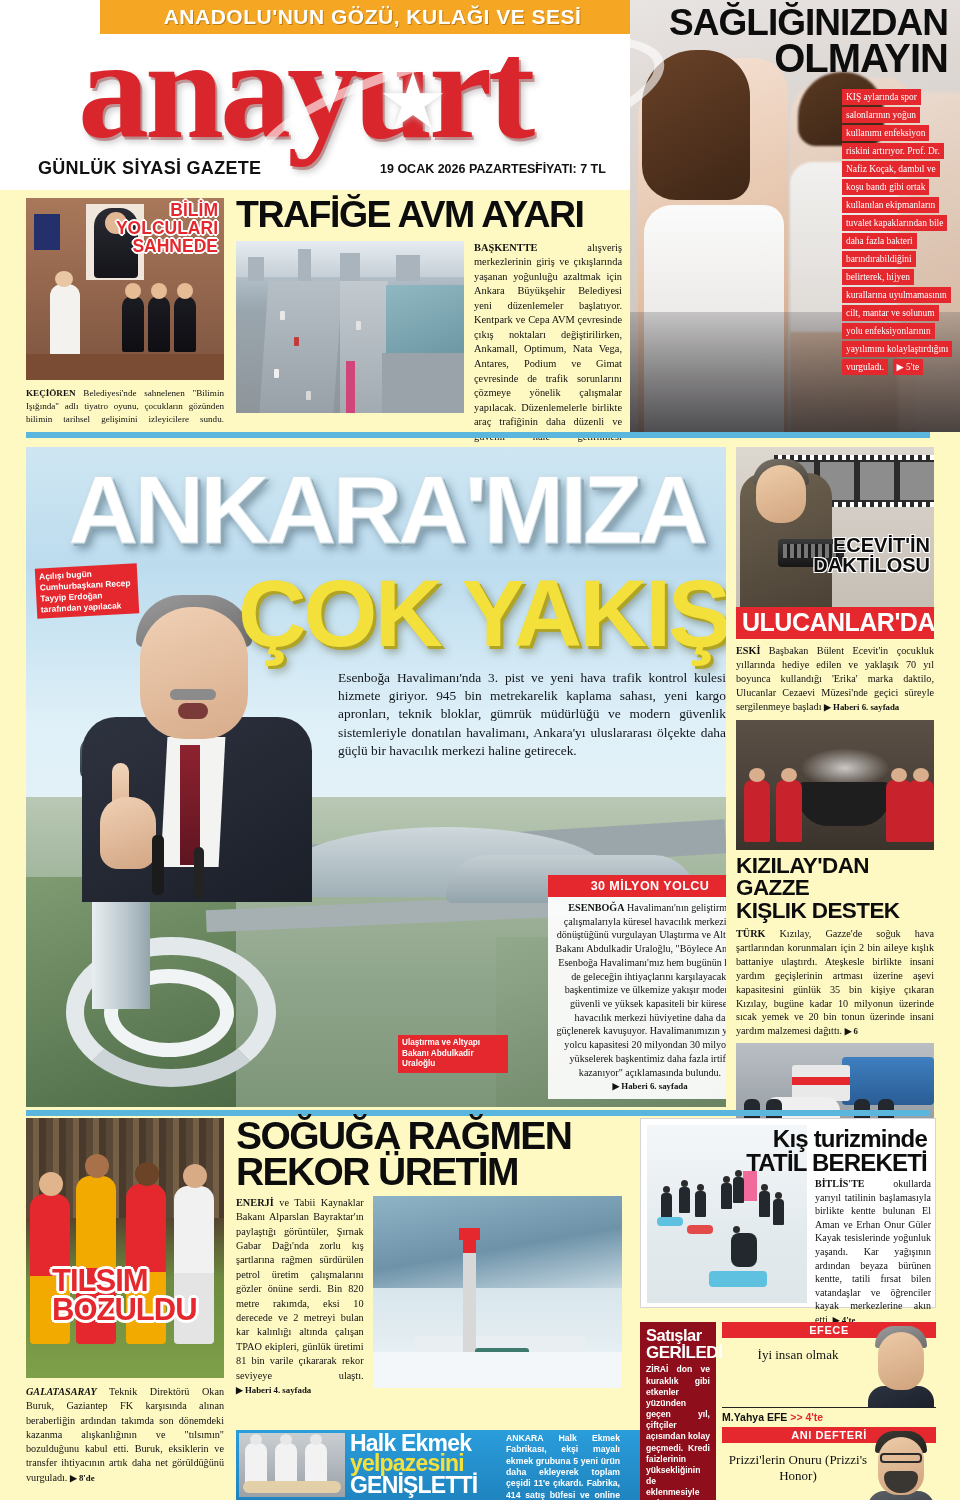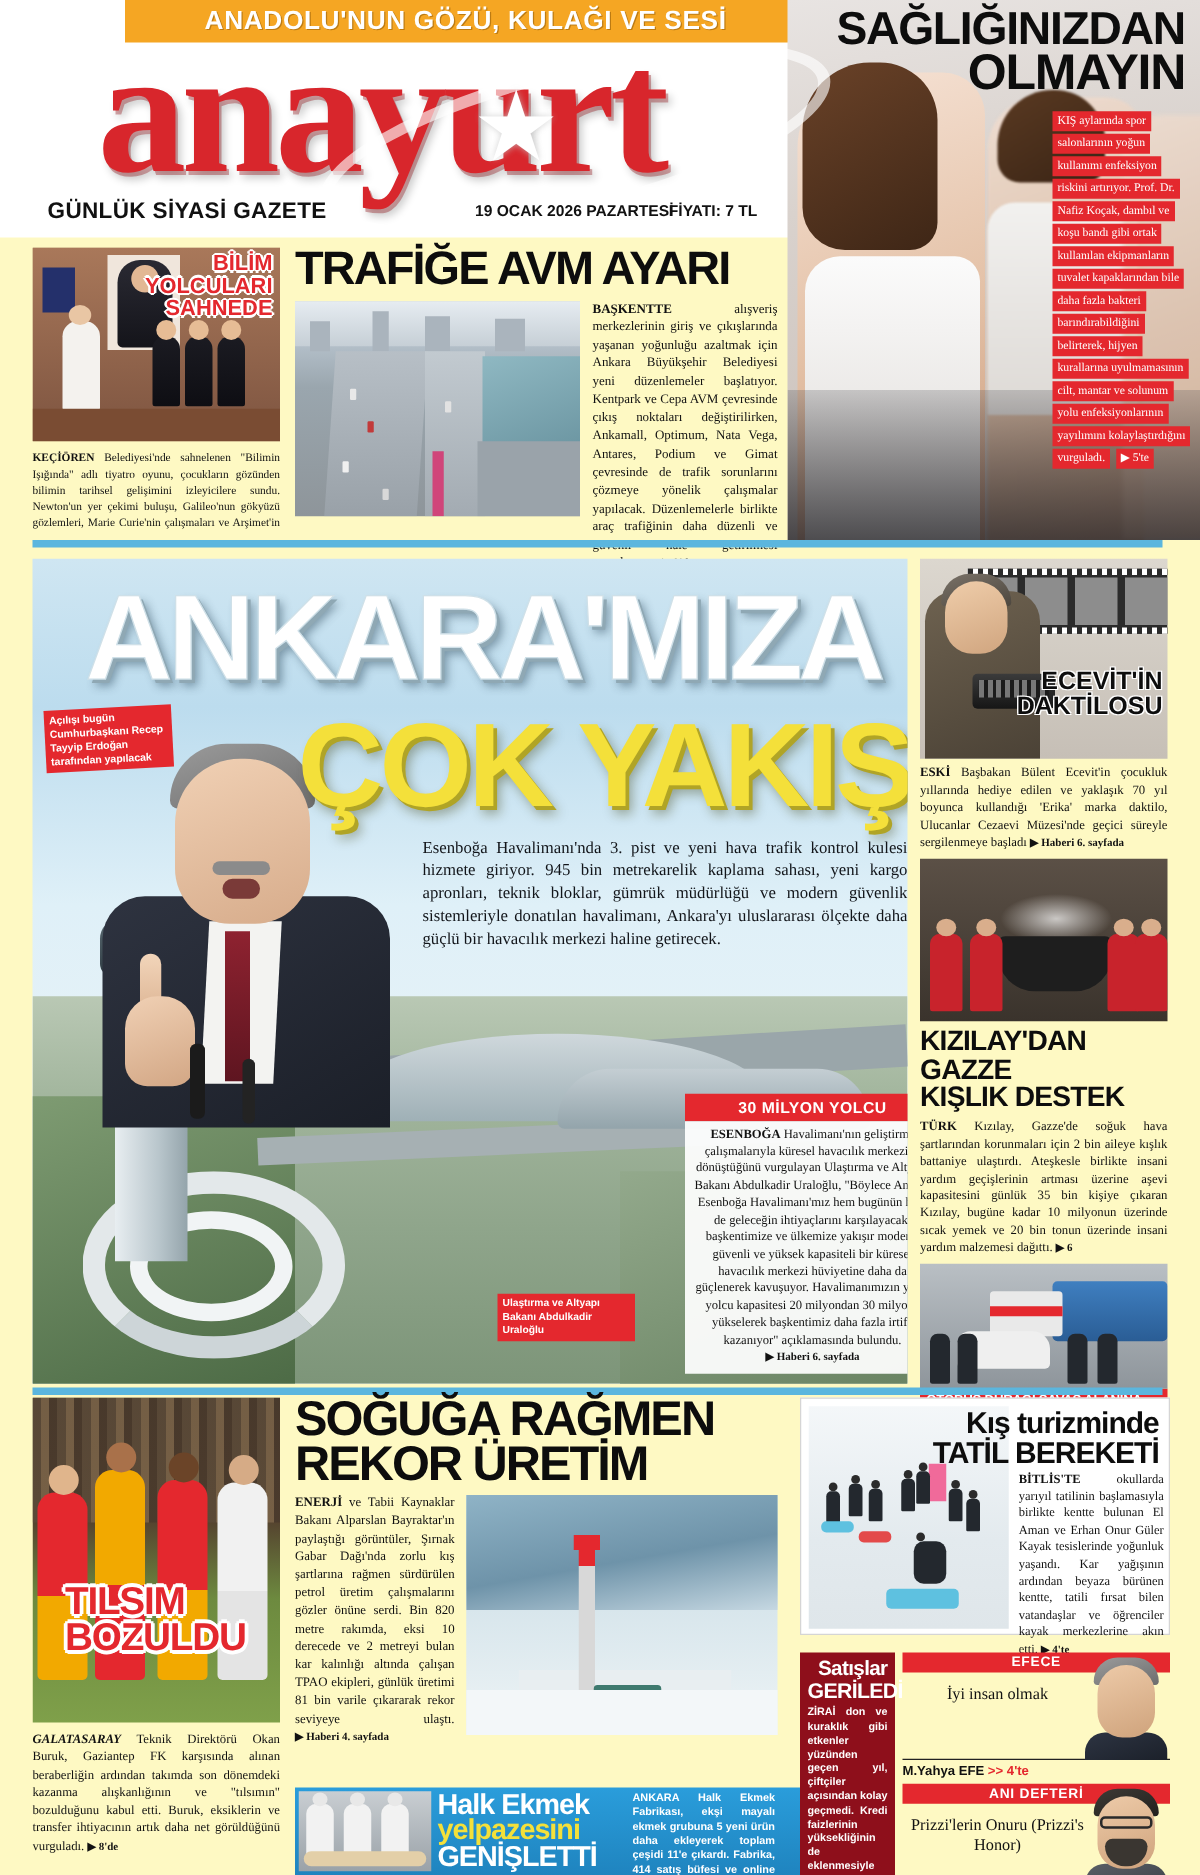--- a/index.html
+++ b/index.html
@@ -123,21 +123,21 @@
     font-family: "Liberation Serif", serif; text-align: right;
     padding: 3px 4px; display: inline;
     box-decoration-break: clone; -webkit-box-decoration-break: clone;
   }
 
   
   .bilim {
     position: absolute; left: 26px; top: 198px; width: 198px; height: 228px; overflow:hidden;
   }
   .bilim-photo {
-    position: relative; width: 198px; height: 155px; overflow:hidden;
+    position: relative; width: 198px; height: 182px; overflow:hidden;
     background: linear-gradient(160deg,#9a6a4c 0%,#b0826a 40%,#8e6148 100%);
   }
   .bilim-photo .wall { position:absolute; inset:0; background: linear-gradient(180deg,#a9785a,#7d5440); }
   .bilim-photo .poster1 { position:absolute; left:8px; top:16px; width:26px; height:36px; background:#24306b; }
   .bilim-photo .poster2 { position:absolute; left:60px; top:6px; width:58px; height:76px; background:#f0e6dc; }
   .bilim-photo .ata { position:absolute; left:68px; top:10px; width:44px; height:70px; background: linear-gradient(180deg,#2a2a33,#14141a); border-radius:18px 18px 4px 4px;}
   .bilim-photo .ata::after{content:"";position:absolute;left:11px;top:4px;width:22px;height:22px;border-radius:50%;background:#e2b894;}
   .bilim-photo .kid { position:absolute; bottom:28px; width:22px; height:56px; background: linear-gradient(180deg,#1b1b22,#0e0e13); border-radius:10px 10px 2px 2px;}
   .bilim-photo .kid::before{content:"";position:absolute;left:3px;top:-13px;width:16px;height:16px;border-radius:50%;background:#e6bc95;}
   .bilim-photo .k1{left:96px;} .bilim-photo .k2{left:122px;} .bilim-photo .k3{left:148px;}
@@ -400,21 +400,21 @@
   .kis-photo .pp { position:absolute; width:11px; height:26px; background:#23282e; border-radius:4px 4px 1px 1px; }
   .kis-photo .pp::before{content:"";position:absolute;left:2px;top:-7px;width:7px;height:7px;border-radius:50%;background:#2b2b2b;}
   .kis-photo .sled { position:absolute; width:26px; height:9px; background:#5ec1e0; border-radius:4px; }
   .kis-photo .pink { position:absolute; left:96px; top:46px; width:14px; height:30px; background:#f06a9a; }
   .kis-text { position:absolute; left:174px; top:58px; width:116px;
     font-family:"Liberation Serif", serif; font-size:10px; line-height:1.36; color:#111; text-align:justify; }
   .kis-text b { font-weight:bold; }
 
   
   .satis { position:absolute; left:640px; top:1322px; width:76px; height:178px; background:#8E0F1B; color:#fff; padding:5px 6px; }
-  .satis-h1 { font-weight:bold; font-size:16.5px; line-height:1; letter-spacing:-.5px;text-align:right; }
+  .satis-h1 { font-weight:bold; font-size:16.5px; line-height:1; letter-spacing:-.5px; }
   .satis-h2 { font-weight:bold; font-size:17px; line-height:1.05; letter-spacing:-.5px; }
   .satis-t { margin-top:3px; font-size:8.6px; line-height:1.3; font-weight:bold; text-align:justify; }
 
   .cols { position:absolute; left:722px; top:1322px; width:214px; }
   .col-bar { background:#E4282E; color:#fff; font-weight:bold; font-size:11px;
     text-align:center; padding:2px 0; letter-spacing:.6px; }
   .col-body { position:relative; height:70px; border-bottom:1.5px solid #222; }
   .col-title { padding-top:9px; font-family:"Liberation Serif", serif; font-size:13px;
     line-height:1.25; color:#111; text-align:center; padding-right:62px; }
   .col-author { font-weight:bold; font-size:10.5px; color:#111; padding:3px 0 4px; }
@@ -579,20 +579,21 @@
         <div class="perf" style="top:55px;"></div>
         <div class="man"></div>
           <div class="mhr"></div>
           <div class="mhd"></div>
         <div class="typew"></div>
       </div>
       <div class="ecevit-hd">
         <div>ECEVİT'İN</div>
         <div>DAKTİLOSU</div>
       </div>
+      <div class="ulucanlar">ULUCANLAR'DA</div>
       <div class="rc-text">
         <b>ESKİ</b><span> Başbakan Bülent Ecevit'in çocukluk yıllarında hediye edilen ve yaklaşık 70 yıl boyunca kullandığı 'Erika' marka daktilo, Ulucanlar Cezaevi Müzesi'nde geçici süreyle sergilenmeye başladı</span>
         <span class="ref">▶ Haberi 6. sayfada</span>
       </div>
     </div>
 
     <div style="position:relative;">
       <div class="kizilay-photo">
         <div class="steam"></div>
           <div class="pot"></div>

